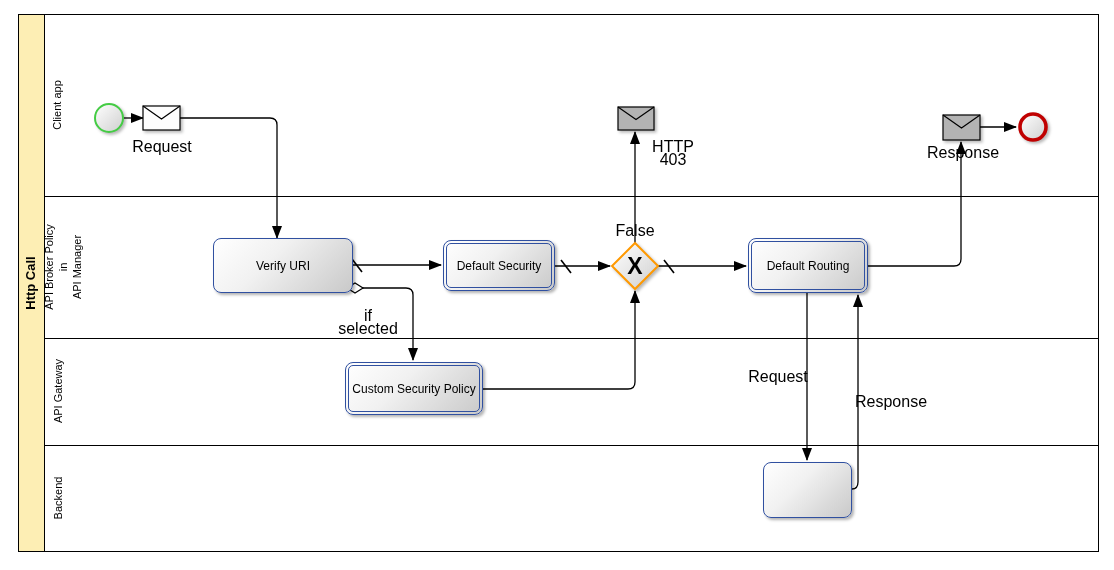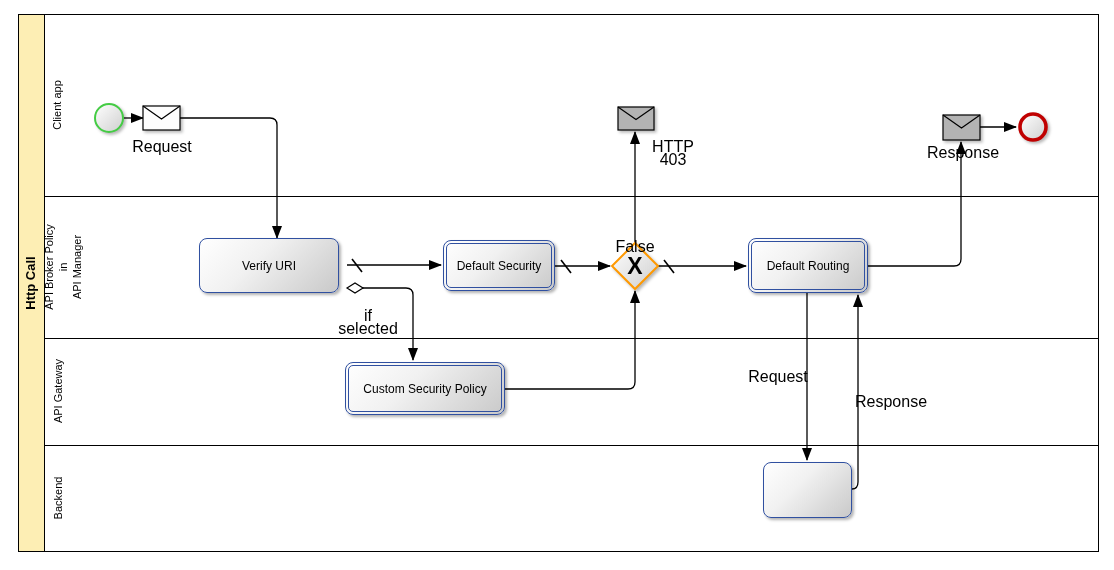--- a/index.html
+++ b/index.html
@@ -96,36 +96,36 @@
     <g class="sh">
       <rect x="943" y="115" width="37" height="25" fill="#b3b3b3" stroke="#000" stroke-width="1.2"></rect>
       <path d="M943,115 L961.5,128 L980,115" fill="none" stroke="#000" stroke-width="1.2"></path>
     </g>
 
     <polygon class="sh" points="612,266 635,243 658,266 635,289" fill="url(#shapeGrad)" stroke="#ff9900" stroke-width="2"></polygon>
   </svg>
 
   <div class="gw-x">X</div>
 
-  <div class="task" style="left:199px;top:238px;width:140px;height:55px;">
+  <div class="task" style="left:213px;top:238px;width:140px;height:55px;">
     <span>Verify URI</span>
   </div>
   <div class="task double" style="left:748px;top:238px;width:120px;height:55px;">
     <span>Default Routing</span>
   </div>
   <div class="task double" style="left:443px;top:240px;width:112px;height:51px;">
     <span>Default Security</span>
   </div>
-  <div class="task double" style="left:345px;top:362px;width:160px;height:53px;">
+  <div class="task double" style="left:345px;top:362px;width:138px;height:53px;">
     <span>Custom Security Policy</span>
   </div>
   <div class="task" style="left:763px;top:462px;width:89px;height:56px;">
     <span></span>
   </div>
 
   <div class="flbl" style="left:130px;top:140px;">Request</div>
   <div class="flbl" style="left:604px;top:140px;margin-left:37px;">HTTP 403</div>
   <div class="flbl" style="left:927px;top:146px;">Response</div>
-  <div class="flbl" style="left:603px;top:240px;">False</div>
+  <div class="flbl" style="left:603px;top:224px;">False</div>
   <div class="flbl" style="left:336px;top:309px;">if selected</div>
   <div class="flbl" style="left:746px;top:370px;">Request</div>
   <div class="flbl" style="left:855px;top:395px;">Response</div>
 </div>
 
 </body></html>

